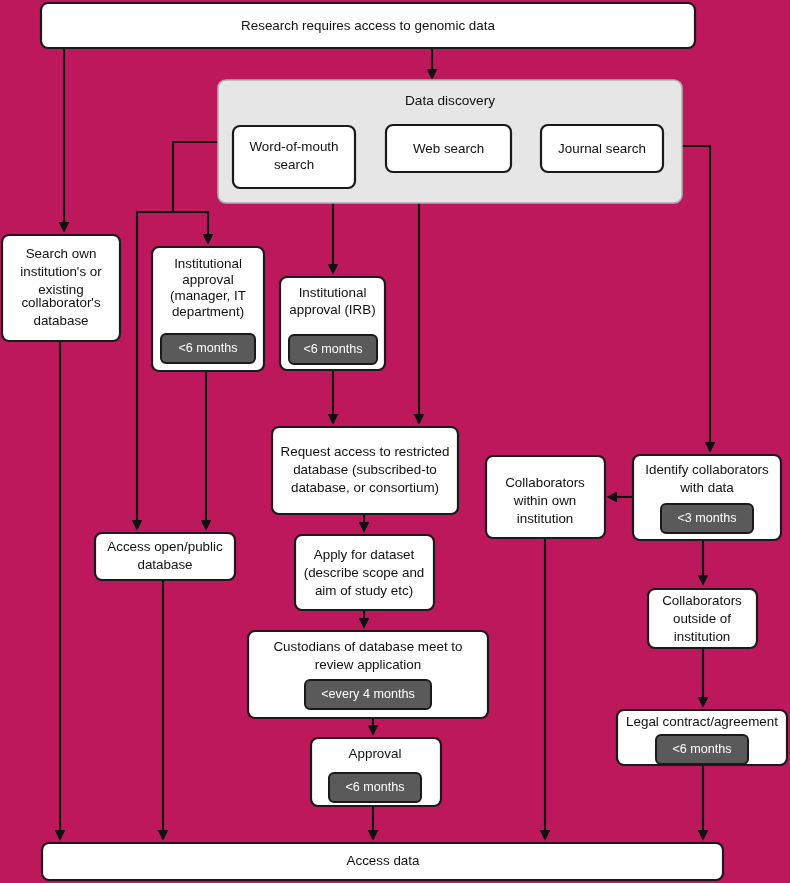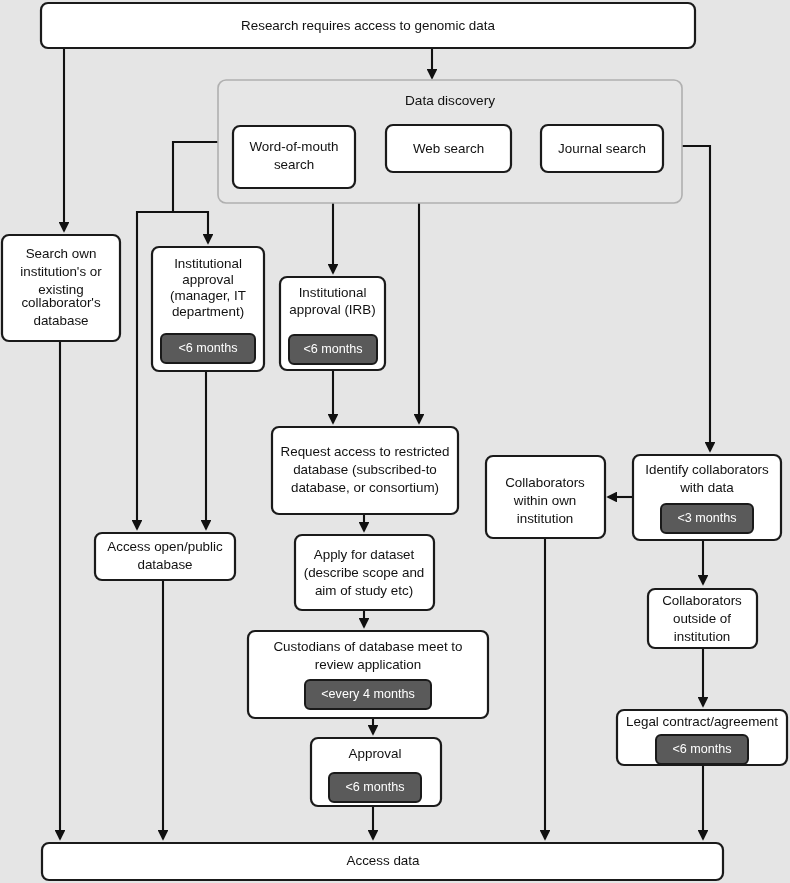--- a/index.html
+++ b/index.html
@@ -1,17 +1,17 @@
 <!DOCTYPE html>
 <html><head>
 <meta charset="utf-8">
 <style>
   html,body{margin:0;padding:0;background:#ffffff;}
   body{font-family:"Liberation Sans","DejaVu Sans",sans-serif;}
-  #stage{position:relative;width:790px;height:883px;overflow:hidden;background:#e5e5e5;}
+  #stage{position:relative;width:790px;height:883px;overflow:hidden;background:#be185d;}
   svg#flow{position:absolute;inset:0;width:790px;height:883px;display:block;}
   .node-rect{fill:#ffffff;stroke:#1a1a1a;stroke-width:2.2;}
   .group-rect{fill:#e6e6e6;stroke:#b0b0b0;stroke-width:1.6;}
   .badge-rect{fill:#5a5a5a;stroke:#1a1a1a;stroke-width:2;}
   .edge{fill:none;stroke:#111111;stroke-width:2.1;stroke-linecap:butt;stroke-linejoin:miter;}
   text{font-family:"Liberation Sans","DejaVu Sans",sans-serif;fill:#111111;}
   .node-label{font-size:13.4px;text-anchor:middle;dominant-baseline:middle;}
   .group-label{font-size:13.6px;text-anchor:middle;dominant-baseline:middle;}
   .badge-label{font-size:12.6px;text-anchor:middle;dominant-baseline:middle;fill:#ffffff;}
 </style>

